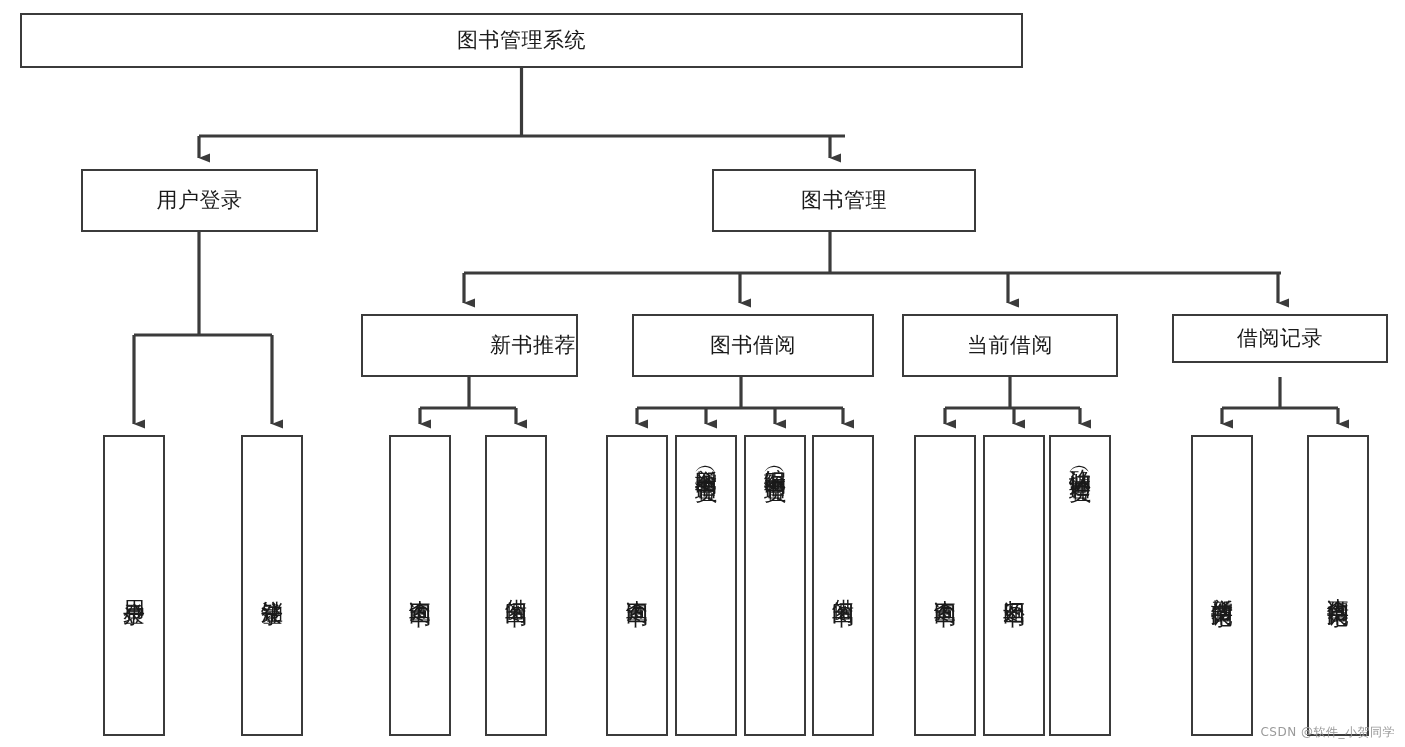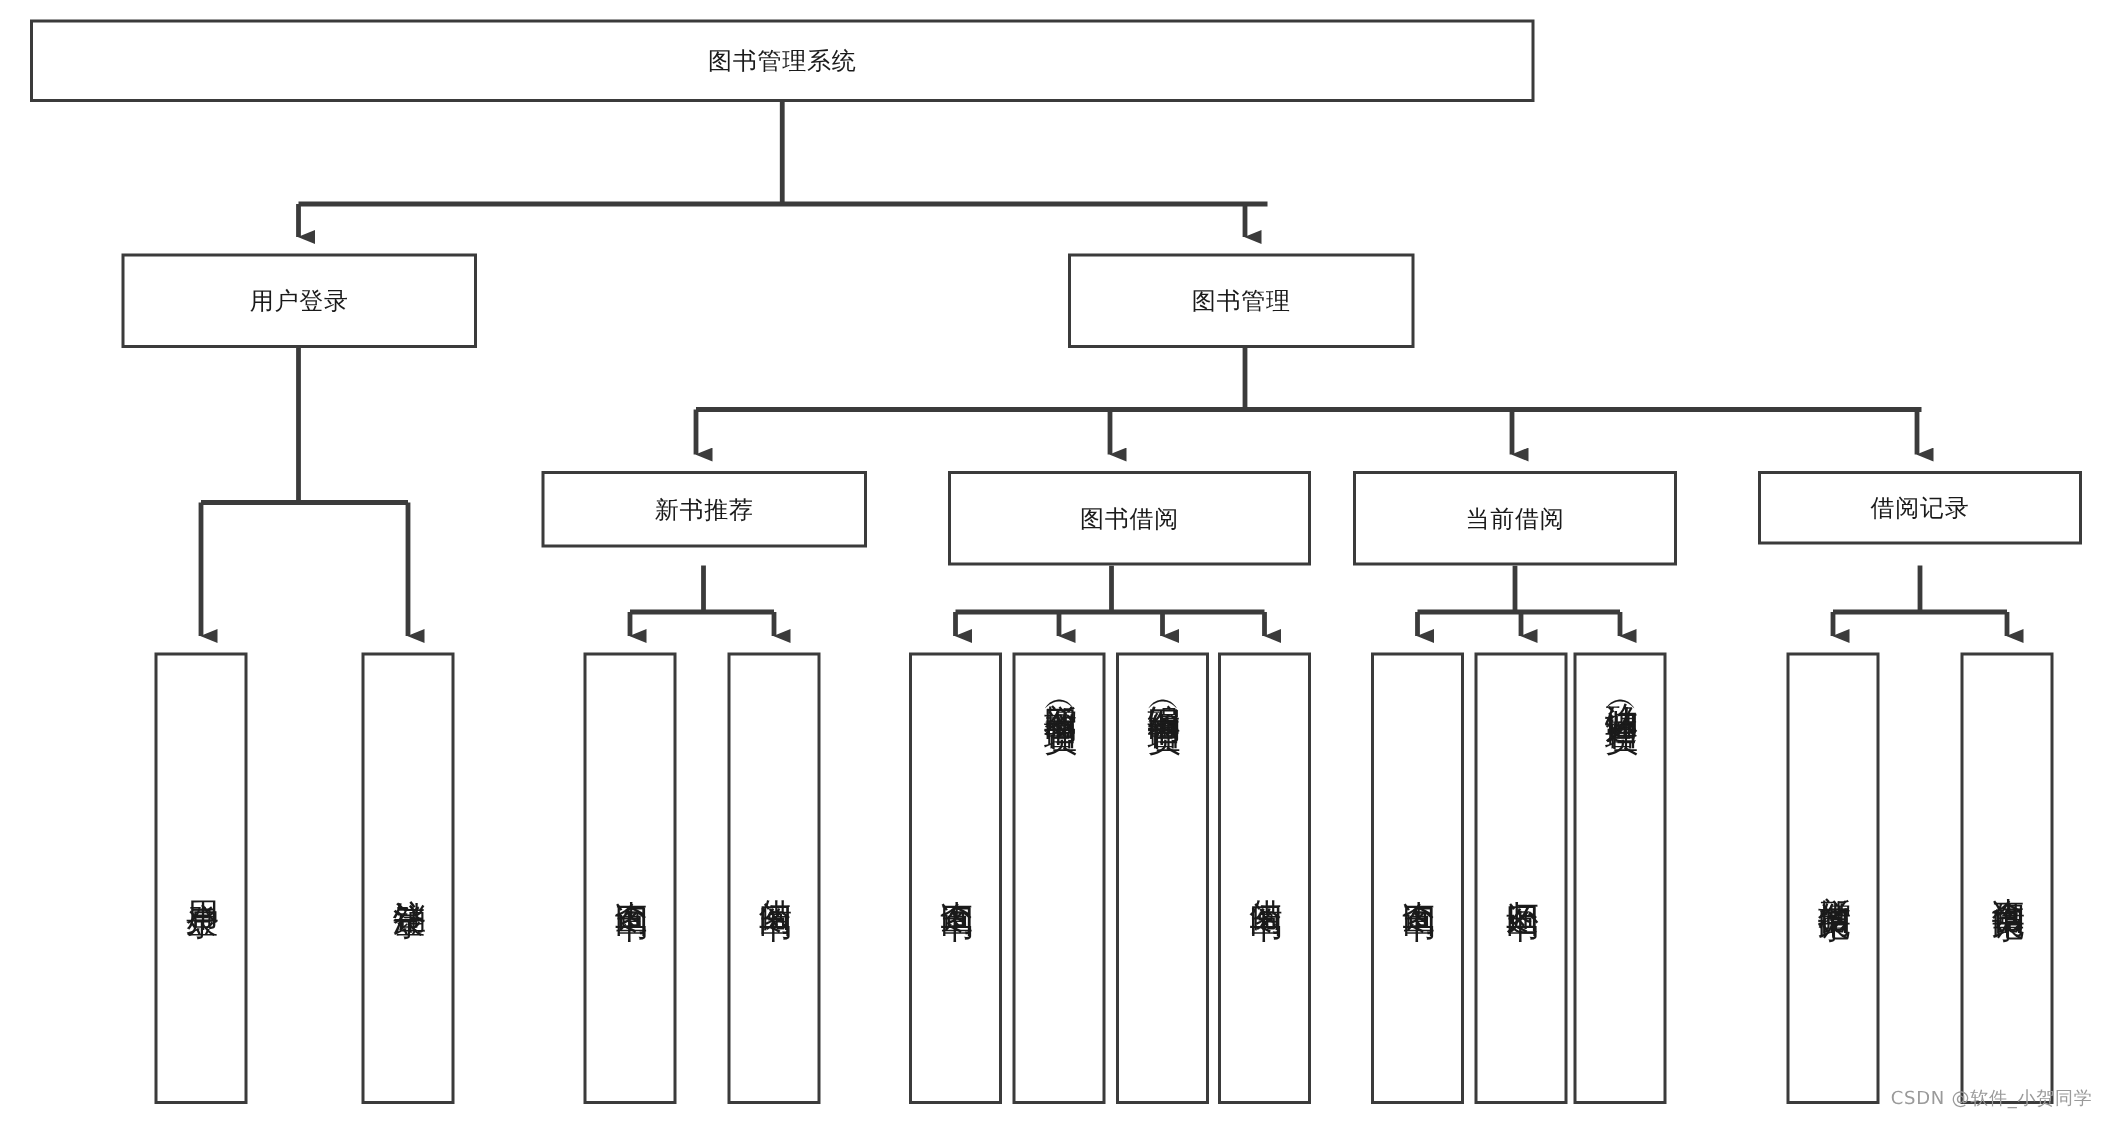--- a/index.html
+++ b/index.html
@@ -37,21 +37,21 @@
     justify-content: center;
     overflow: hidden;
   }
   .node .label {
     color: #1a1a1a;
     line-height: 1.12;
     text-align: center;
     white-space: pre;
   }
   .node.horizontal .label {
-    font-size: 16px;
+    font-size: 21px;
     letter-spacing: 0.5px;
   }
   .node.vertical {
     align-items: flex-start;
     justify-content: center;
     padding-top: 14px;
   }
   .node.vertical .label {
     writing-mode: vertical-rl;
     text-orientation: upright;
@@ -131,25 +131,25 @@
   </svg>
 
   <div class="node horizontal" style="left:20px; top:13px; width:1003px; height:55px;">
     <span class="label">图书管理系统</span>
   </div>
 
   <div class="node horizontal" style="left:81px; top:169px; width:237px; height:63px;">
     <span class="label">用户登录</span>
   </div>
 
-  <div class="node horizontal" style="left:712px; top:169px; width:231px; height:63px;align-items:center;">
+  <div class="node horizontal" style="left:712px; top:169px; width:264px; height:63px;align-items:center;">
     <span class="label">图书管理</span>
   </div>
 
-  <div class="node horizontal" style="left:361px; top:314px; width:217px; height:51px;">
+  <div class="node horizontal" style="left:361px; top:314px; width:217px; height:63px;justify-content:flex-end;">
     <span class="label">新书推荐</span>
   </div>
 
   <div class="node horizontal" style="left:632px; top:314px; width:242px; height:63px;">
     <span class="label">图书借阅</span>
   </div>
 
   <div class="node horizontal" style="left:902px; top:314px; width:216px; height:63px;">
     <span class="label">当前借阅</span>
   </div>

